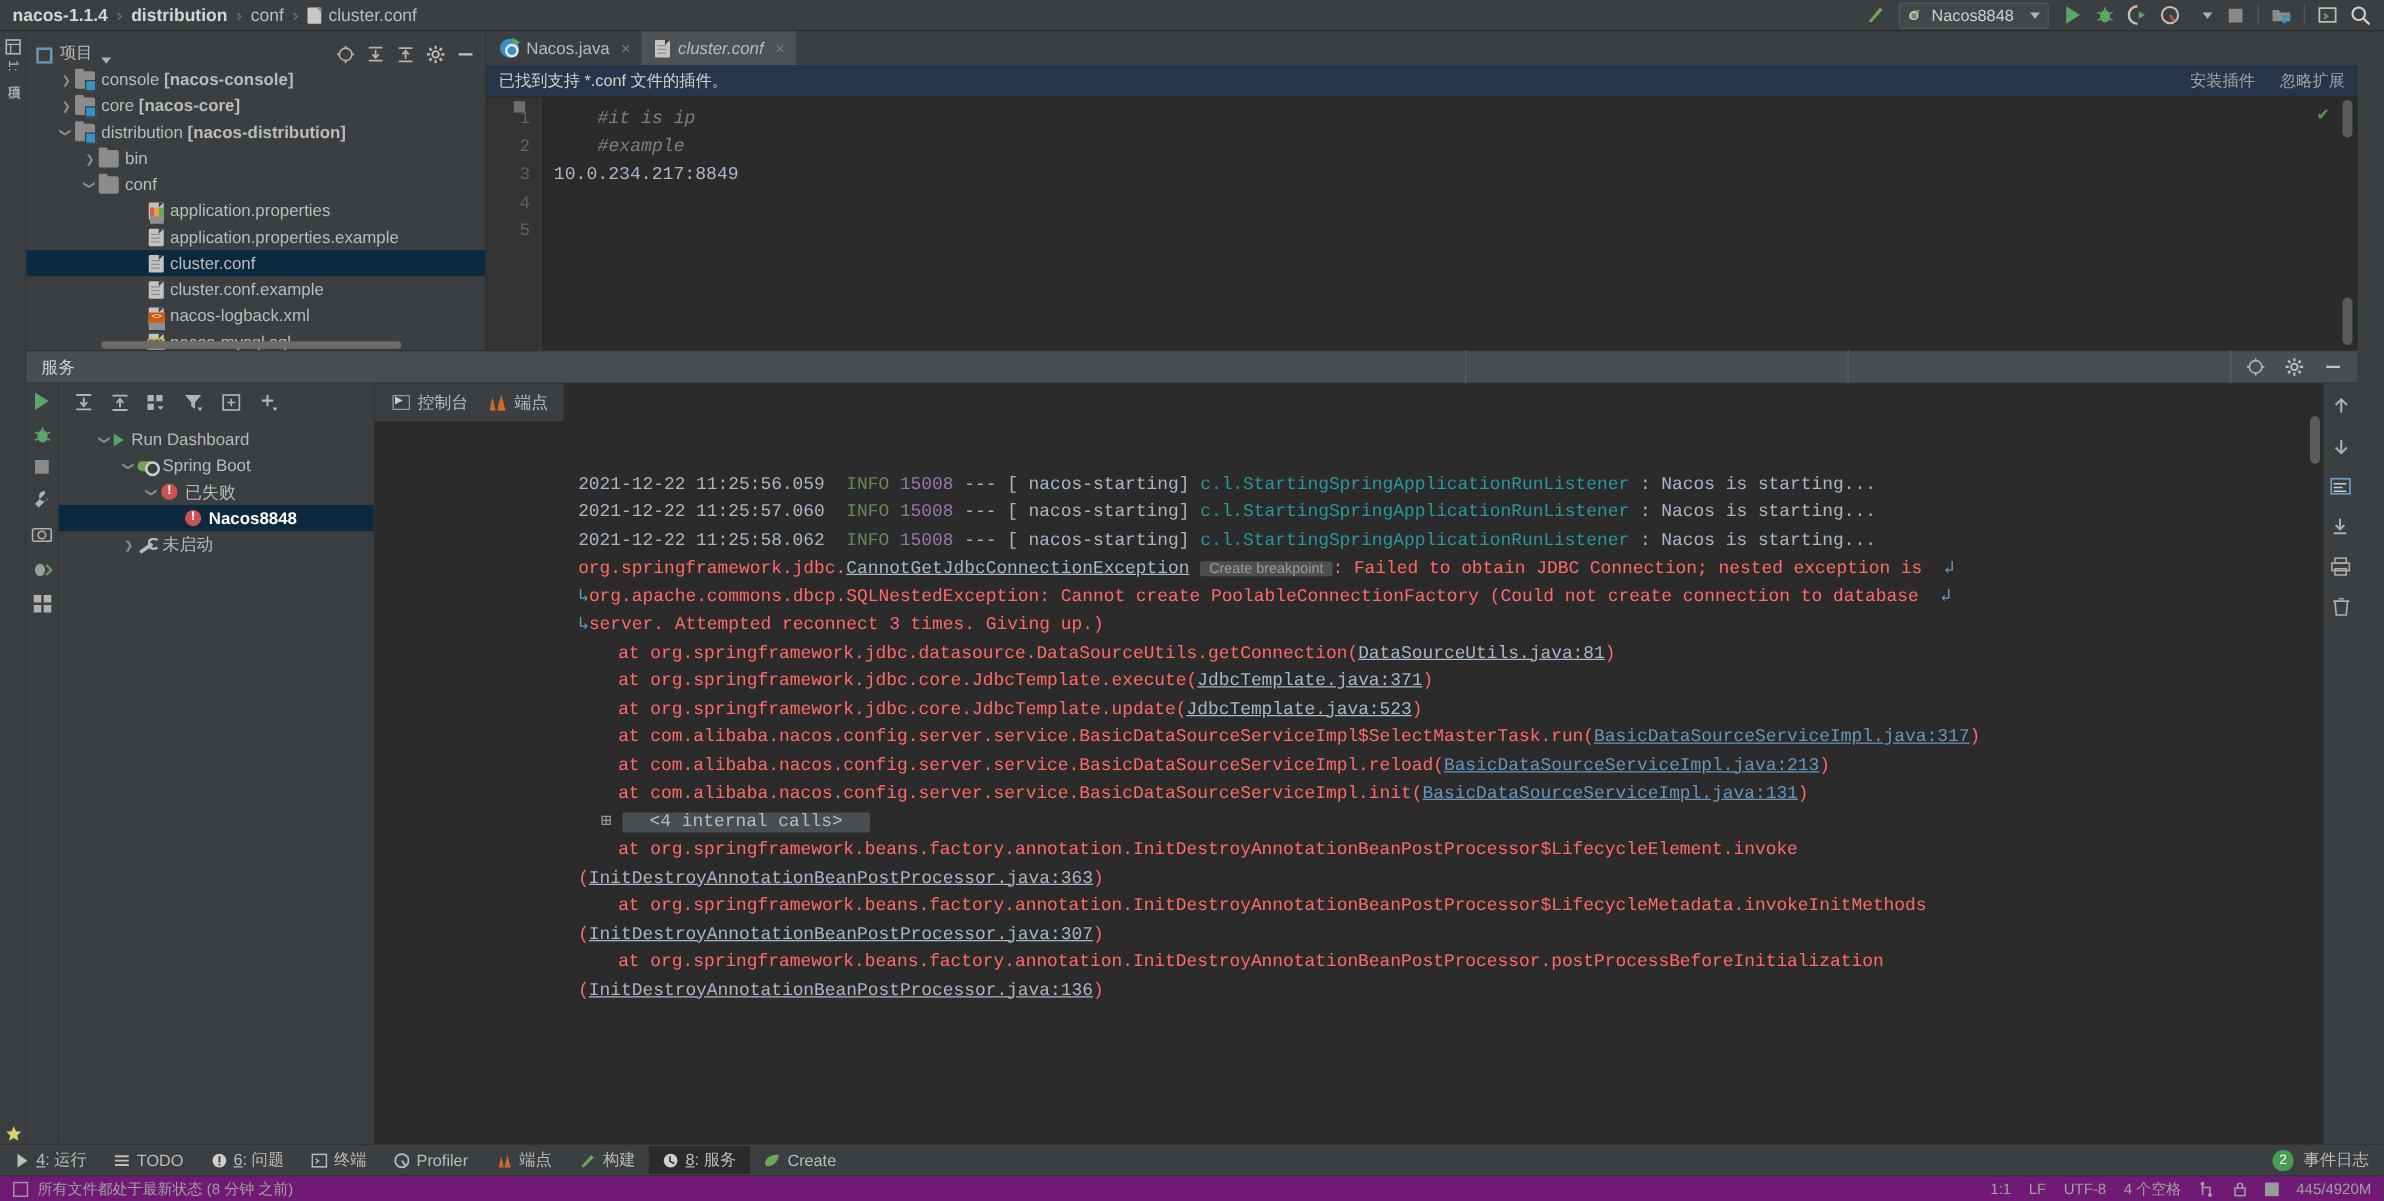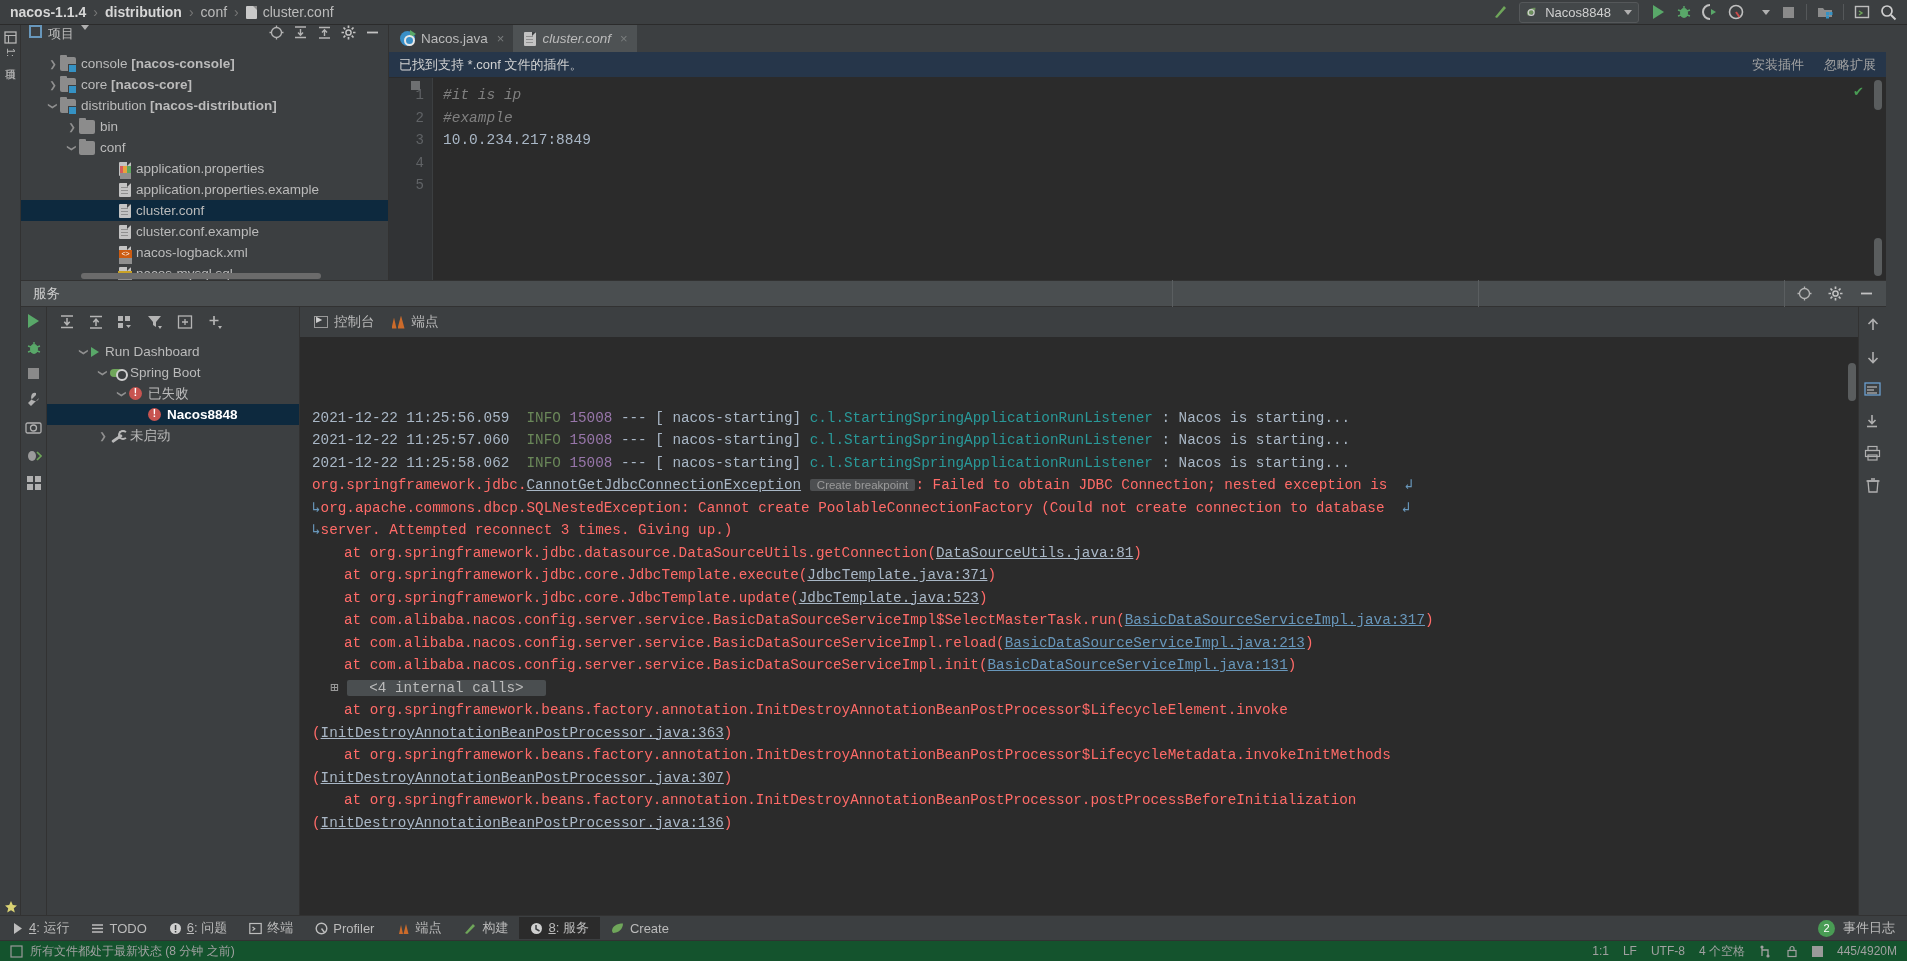--- a/index.html
+++ b/index.html
@@ -66,21 +66,21 @@
   }
   .rightstrip .r-top { display:flex; flex-direction:column; align-items:center; gap:10px; padding-top:6px; }
   .rightstrip .r-bot { position:absolute; bottom:8px; left:0; width:21px; display:flex; flex-direction:column-reverse; align-items:center; gap:8px;}
 
   
   .project-pane {
     position: absolute; left: 21px; top: 25px; width: 368px; height: 255px;
     background: #3c3f41; border-right: 1px solid #323232;
   }
   .pane-head {
-    height: 26px; display: flex; align-items: flex-start; padding-left: 8px;
+    height: 26px; display: flex; align-items: flex-end; padding-left: 8px;
     color: #bbb; font-size: 13px;
   }
   .pane-head .sq {
     width: 13px; height: 13px; border: 2px solid #a9b7c6; background:#3c3f41; margin-right:6px;
     box-shadow: inset 0 0 0 1px #3c3f41;
   }
   .pane-head .sq.blue { border-color:#6897bb; background:#3c3f41;}
   .caret-dn { width:0;height:0;border-left:4px solid transparent;border-right:4px solid transparent;border-top:5px solid #b0b0b0; margin-left:7px;}
   .pane-head-icons { margin-left:auto; display:flex; align-items:center; gap:9px; padding-right:8px;}
   .tree { background:#3c3f41; padding-top:2px; overflow:hidden; height:229px; position:relative;}
@@ -130,21 +130,21 @@
   .code-wrap { position:relative; height: 202px; background:#2b2b2b; display:flex; }
   .gutter {
     width: 44px; background:#313335; color:#606366; font-family:"Liberation Mono", monospace;
     font-size:14px; text-align:right; padding: 6px 8px 0 0; line-height:22.5px;
     border-right:1px solid #3c3f41;
   }
   .code {
     flex:1; padding: 6px 0 0 10px; font-family:"Liberation Mono", monospace;
     font-size:14.5px; line-height:22.5px; color:#a9b7c6; white-space:pre;
   }
-  .c-comment { color:#808080; font-style: italic; }
+  .c-comment { color:#808080; font-style: italic; margin-left: 35px; }
   .editor-scroll { position:absolute; right:4px; top:2px; width:8px; height:30px; background:#5a5d5e; border-radius:4px;}
   .editor-scroll2 { position:absolute; right:4px; top:160px; width:8px; height:38px; background:#5a5d5e; border-radius:4px;}
   .check-ok { position:absolute; right:22px; top:6px; color:#499c54; font-size:13px; }
   .gutter-marker { position:absolute; left:22px; top:3px; width:9px; height:9px; background:#6e7072; }
 
   
   .services { position:absolute; left:21px; top:280px; width:1865px; height:660px; background:#3c3f41; }
   .svc-head {
     height: 27px; background:#4a4e50; display:flex; align-items:center;
     border-top:1px solid #323232; border-bottom:1px solid #323232;gap:28px;
@@ -168,21 +168,21 @@
   .err-dot:after{content:"!";position:absolute;left:0;top:-1px;width:13px;text-align:center;color:#fff;font-size:10px;font-weight:bold;line-height:14px;}
   .leaf-ico{width:15px;height:13px;margin-right:5px;position:relative;flex:0 0 auto;}
   .leaf-ico:before{content:"";position:absolute;left:0;top:3px;width:11px;height:8px;background:#6fa65a;border-radius:6px 2px 6px 6px;}
   .leaf-ico:after{content:"";position:absolute;left:6px;top:3px;width:8px;height:8px;border:2px solid #d0d0d0;border-radius:50%;background:#3c3f41;}
   .wrench{width:15px;height:13px;margin-right:5px;position:relative;flex:0 0 auto;}
   .wrench:before{content:"";position:absolute;left:1px;top:8px;width:12px;height:3px;background:#b8b8b8;transform:rotate(-35deg);border-radius:1px;}
   .wrench:after{content:"";position:absolute;left:8px;top:1px;width:6px;height:6px;border:2px solid #b8b8b8;border-radius:50%;border-right-color:transparent;}
   .tri-sm{width:0;height:0;border-left:8px solid #59a869;border-top:5px solid transparent;border-bottom:5px solid transparent;margin-right:6px;flex:0 0 auto;}
 
   
-  .console-col { flex:1; display:flex; flex-direction:column; background:#2b2b2b; }
+  .console-col { flex:1; display:flex; flex-direction:row; background:#2b2b2b; }
   .console-tabs { height:30px; background:#3c3f41; display:flex; align-items:center; gap:0; padding-left:10px; }
   .ctab { display:flex; align-items:center; gap:6px; padding:0 12px 0 4px; font-size:13.5px; color:#bbb; }
   .ctab-ico-console{width:14px;height:12px;border:1px solid #9a9a9a;position:relative;}
   .ctab-ico-console:after{content:"\25B6";position:absolute;left:1px;top:-2px;font-size:8px;color:#d0d0d0;}
   .ctab-ico-ep{width:15px;height:13px;position:relative;}
   .ctab-ico-ep:before{content:"";position:absolute;left:1px;bottom:0;width:5px;height:11px;background:#cc6b2b;clip-path:polygon(50% 0,100% 100%,0 100%);}
   .ctab-ico-ep:after{content:"";position:absolute;left:7px;bottom:0;width:7px;height:13px;background:#cc6b2b;clip-path:polygon(50% 0,100% 100%,0 100%);}
   .console-body { flex:1; position:relative; overflow:hidden; background:#2b2b2b;
     font-family:"Liberation Mono", monospace; font-size:14.3px; line-height:22.5px;
     padding: 2px 0 0 0; white-space:pre; }
@@ -209,21 +209,21 @@
   }
   .bb-item { display:flex; align-items:center; gap:5px; padding:0 11px; height:22px; font-size:13px; color:#bbb; }
   .bb-item.active { background:#2b2b2b; }
   .bb-item u { text-decoration:underline; }
   .bb-right { margin-left:auto; display:flex; align-items:center; gap:8px; padding-right:12px; }
   .badge-green { width:17px;height:17px;border-radius:50%;background:#499c54;color:#fff;font-size:11px;
      display:flex;align-items:center;justify-content:center; }
 
   .statusbar {
     position:absolute; left:0; bottom:0; width:1907px; height:21px;
-    background:#14532d; border-top:1px solid #323232; display:flex; align-items:center;
+    background:#701a75; border-top:1px solid #323232; display:flex; align-items:center;
     font-size:12px; color:#a0a0a0;
   }
   .sb-left{display:flex;align-items:center;gap:7px;padding-left:10px;}
   .sb-right{margin-left:auto;display:flex;align-items:center;gap:14px;padding-right:10px;}
   .sb-sq{width:11px;height:11px;background:#9a9a9a;}
 
   .icoSVG{display:block;}
 </style>
 </head>
 <body>

